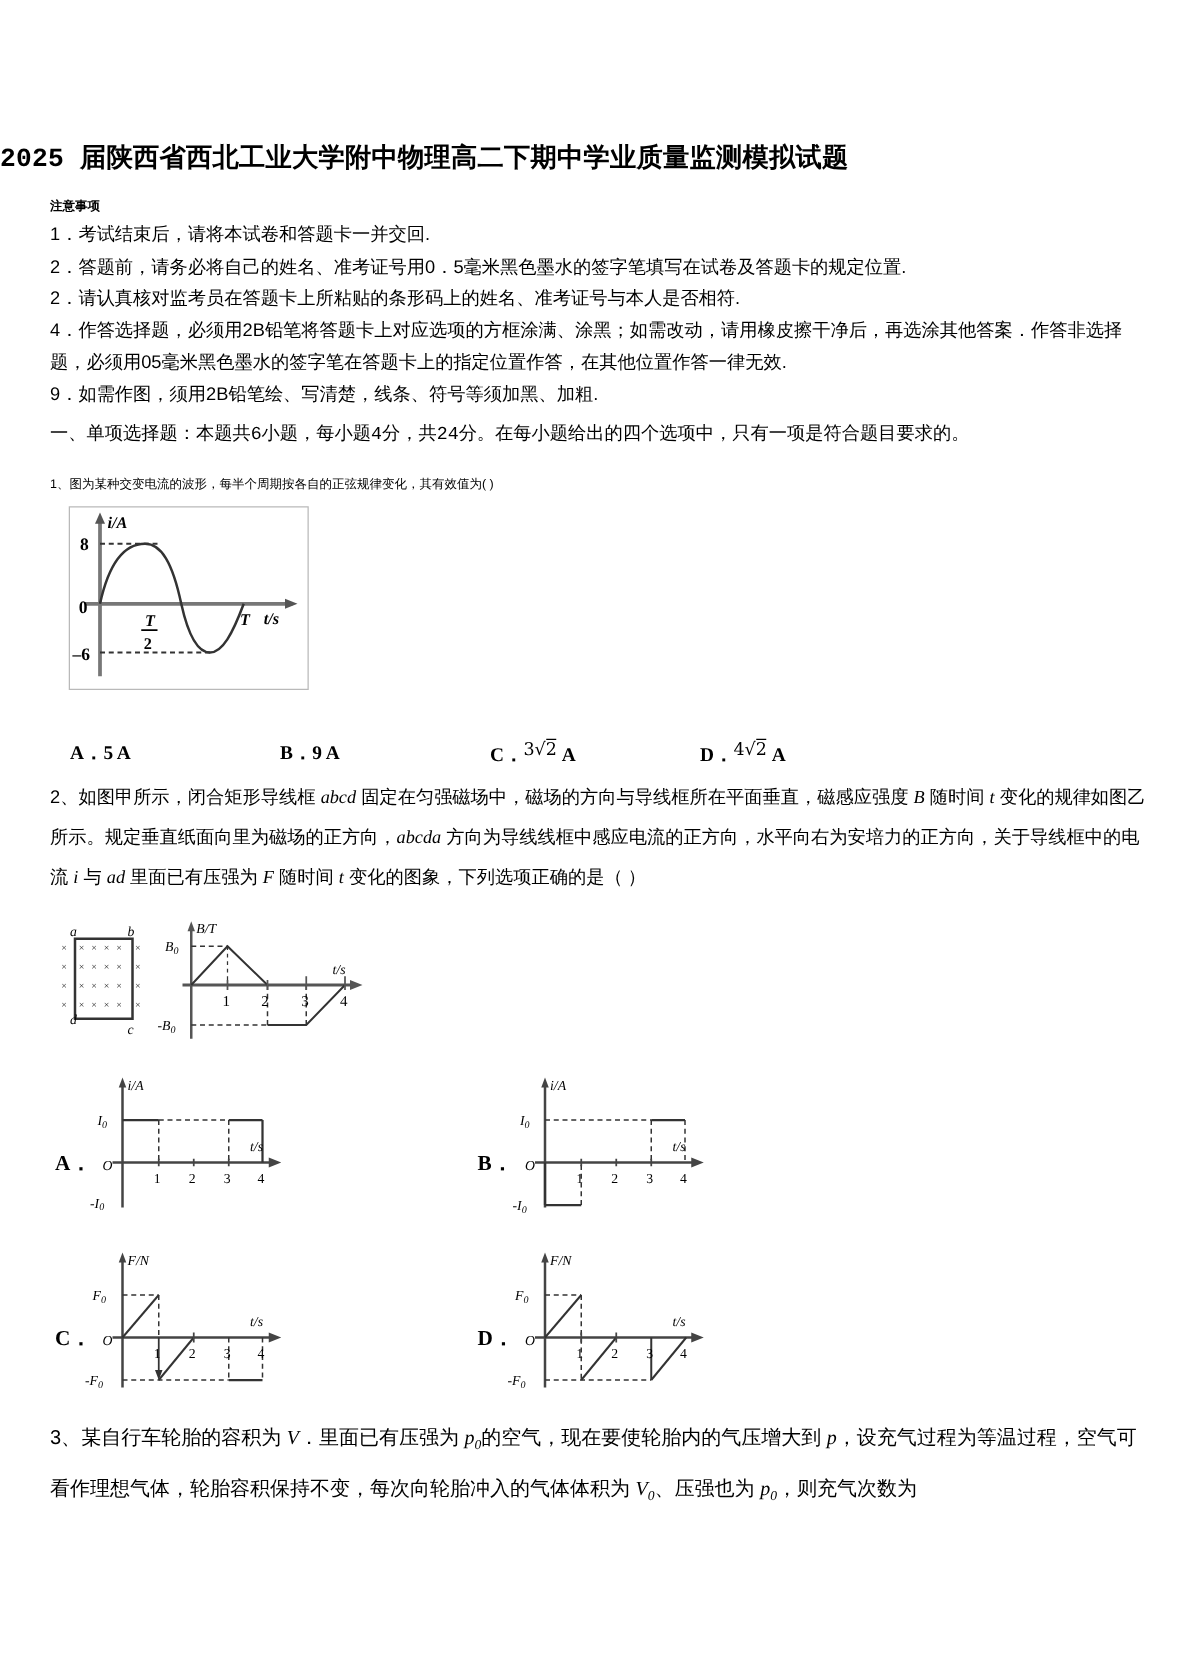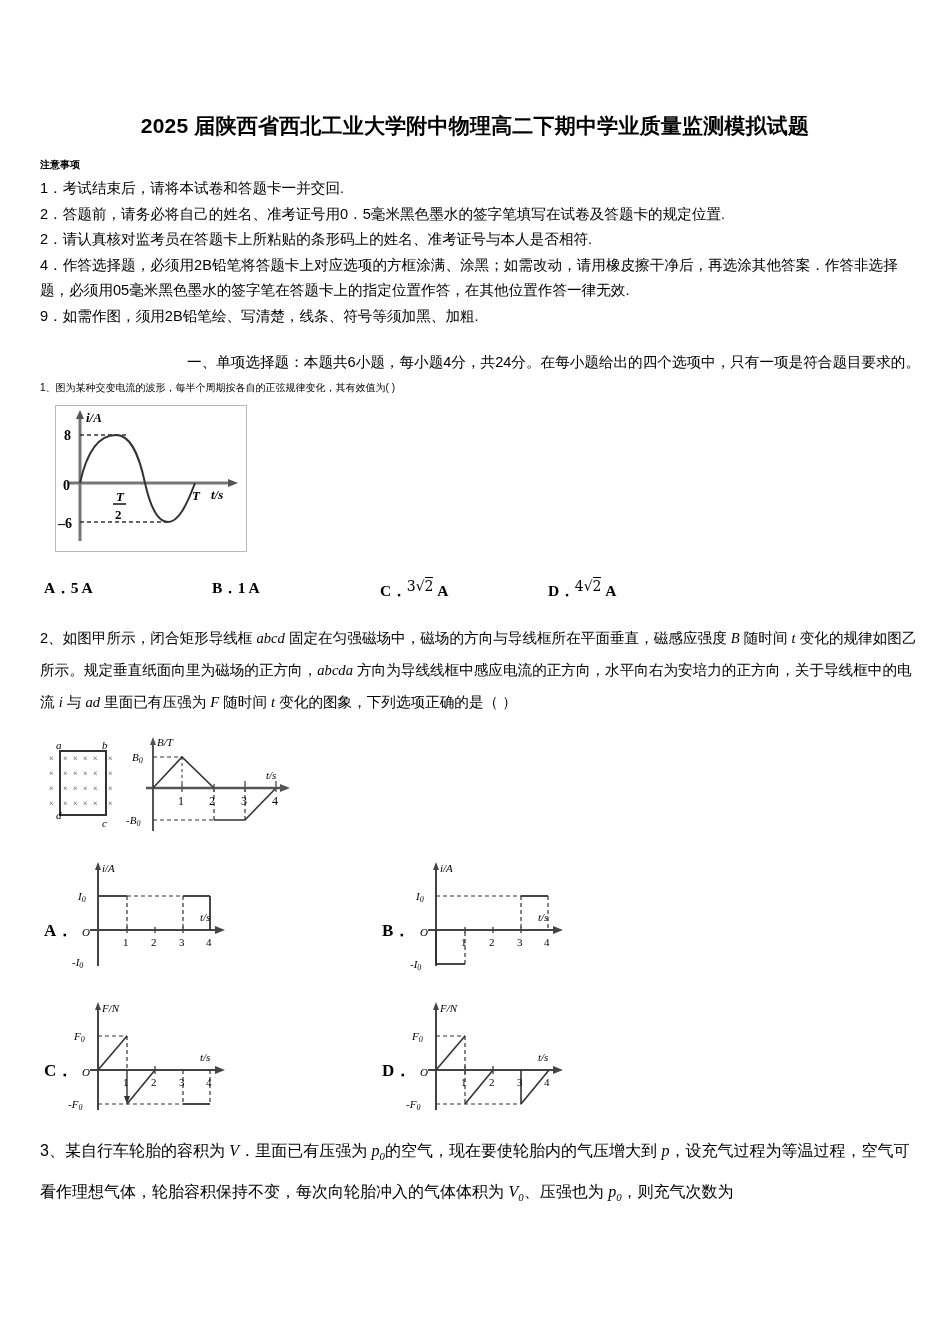--- a/index.html
+++ b/index.html
@@ -19,51 +19,49 @@
     position: absolute;
     left: 0; top: 0;
     width: 950px;
     height: 1344px;
     padding: 0;
   }
   .title {
     position: absolute;
     left: 0; top: 112px;
     width: 950px;
-    text-align: center;
     font-size: 21px;
     font-weight: bold;
     letter-spacing: 0.2px;
-    font-family: Liberation Sans, sans-serif;
+    font-family: Liberation Mono, monospace;
   }
   .notice-head {
     position: absolute;
     left: 40px; top: 158px;
     font-size: 10px;
     font-weight: bold;
     font-family: "Liberation Sans", "DejaVu Sans", sans-serif;
   }
   .notice-list {
     position: absolute;
     left: 40px; top: 176px;
     width: 872px;
     font-size: 14.6px;
     line-height: 25.5px;
     font-family: "Liberation Sans", "DejaVu Sans", sans-serif;
   }
   .notice-list div { white-space: normal; }
 
   .section-head {
     position: absolute;
-    left: 40px; top: 350px;
+    left: 40px; top: 336px;
     width: 880px;
     font-size: 14.6px;
     line-height: 25px;
-    font-family: Liberation Sans, sans-serif;
-    text-align: right;
+    font-family: Liberation Mono, monospace;
   }
   .q1-text {
     position: absolute;
     left: 40px; top: 375px;
     width: 880px;
     font-size: 10px;
     line-height: 25px;
     font-family: "Liberation Sans", "DejaVu Sans", sans-serif;
   }
 
@@ -78,22 +76,23 @@
     position: absolute;
     left: 40px; top: 572px;
     width: 880px;
     height: 34px;
     font-size: 15.5px;
     font-family: "Liberation Serif", "DejaVu Serif", serif;
     font-weight: bold;
   }
   .opts1 .o {
     position: absolute;
-    top: 6px;
+    top: 20px;
     white-space: nowrap;
+    margin-left: 12px;
   }
   .opts1 .o.a { left: 4px; }
   .opts1 .o.b { left: 172px; }
   .opts1 .o.c { left: 340px; }
   .opts1 .o.d { left: 508px; }
   .rad {
     display: inline-block;
     font-size: 14px;
     vertical-align: 5px;
     font-weight: normal;
@@ -176,21 +175,21 @@
       <text x="60" y="95" font-size="13" font-style="italic" font-weight="bold">T</text>
       <line x1="57" y1="98" x2="70" y2="98" stroke="#000" stroke-width="1.4"></line>
       <text x="59" y="113" font-size="13" font-weight="bold">2</text>
       <text x="136" y="94" font-size="13" font-style="italic" font-weight="bold">T</text>
       <text x="155" y="93" font-size="13" font-style="italic" font-weight="bold">t/s</text>
     </svg>
   </div>
 
   <div class="opts1">
     <span class="o a"><span>A．</span><span>5 A</span></span>
-    <span class="o b"><span>B．</span><span>1 A</span></span>
+    <span class="o b"><span>B．</span><span>9 A</span></span>
     <span class="o c"><span>C．</span><span class="rad"><span class="num">3</span>√<span style="border-top:1px solid #000;">2</span></span>&nbsp;<span>A</span></span>
     <span class="o d"><span>D．</span><span class="rad"><span class="num">4</span>√<span style="border-top:1px solid #000;">2</span></span>&nbsp;<span>A</span></span>
   </div>
 
   <div class="q2-text"><span>2、</span><span>如图甲所示，闭合矩形导线框 </span><i>abcd</i><span> 固定在匀强磁场中，磁场的方向与导线框所在平面垂直，磁感应强度 </span><i>B</i><span> 随时间 </span><i>t</i><span> 变化的规律如图乙所示。规定垂直纸面向里为磁场的正方向，</span><i>abcda</i><span> 方向为导线线框中感应电流的正方向，水平向右为安培力的正方向，关于导线框中的电流 </span><i>i</i><span> 与 </span><i>ad</i><span> 里面已有压强为 </span><i>F</i><span> 随时间 </span><i>t</i><span> 变化的图象，下列选项正确的是（      ）</span></div>
 
   <div class="fig2">
     <svg width="300" height="105" viewBox="0 0 300 105">
 
       <rect x="18" y="16" width="46" height="64" fill="none" stroke="#333" stroke-width="2"></rect>

